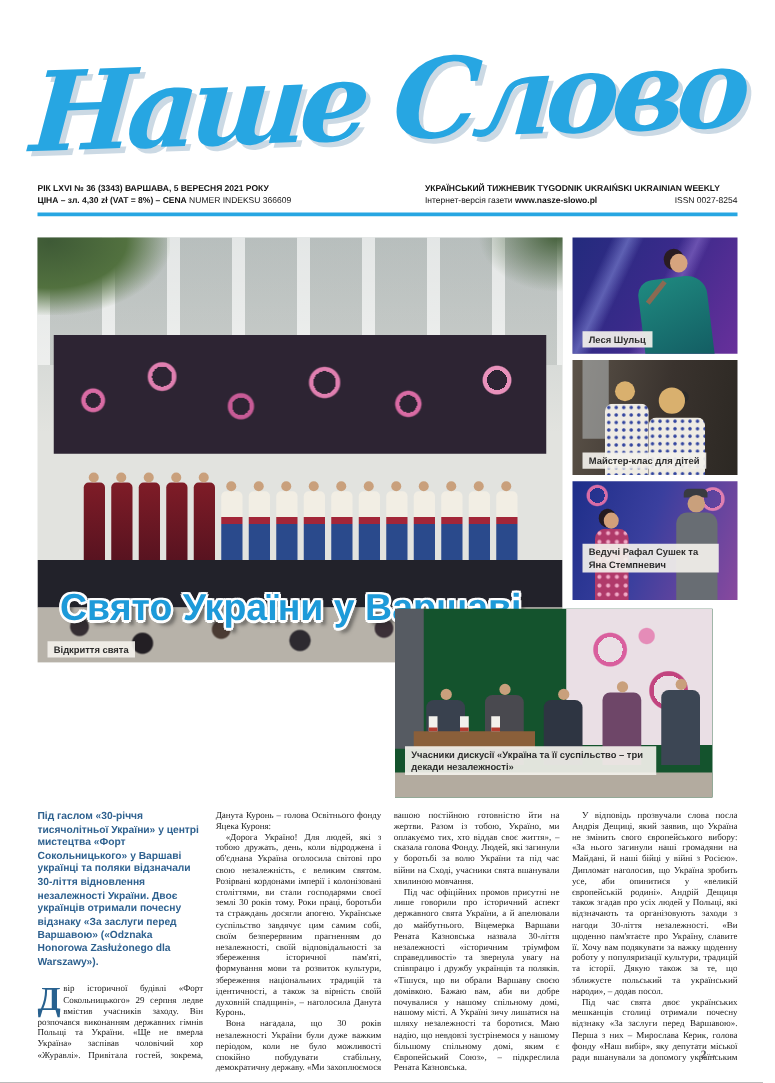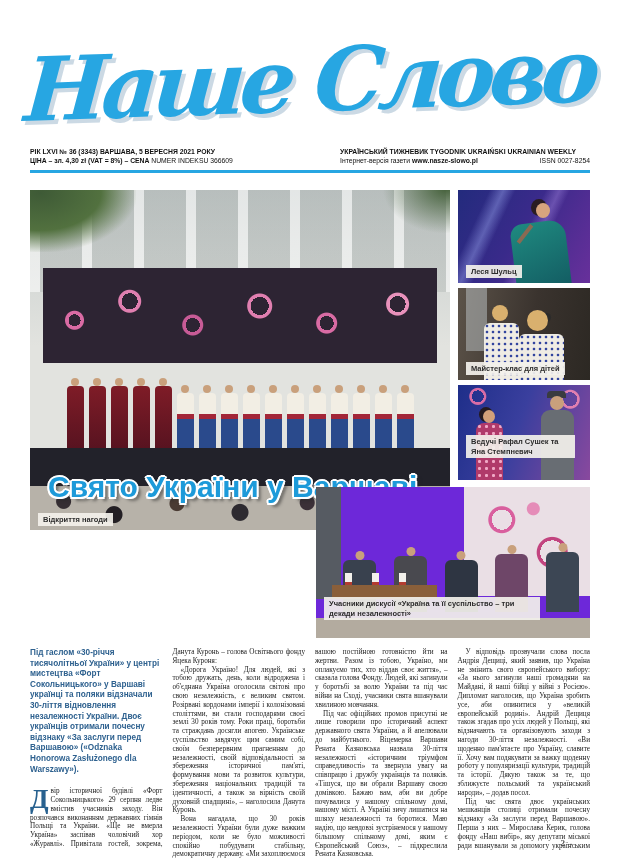--- a/index.html
+++ b/index.html
@@ -106,21 +106,21 @@
       radial-gradient(circle at 60% 40%,transparent 0 7px,#c2447f 7px 9px,transparent 10px),
       radial-gradient(circle at 88% 60%,transparent 0 5px,#d86ca6 5px 7px,transparent 8px);}
   .ml-conductor{position:absolute;left:7%;bottom:16%;width:24px;height:66px;border-radius:6px 6px 0 0;background:#191a1c;}
   .ml-conductor::before{content:"";position:absolute;top:-9px;left:50%;transform:translateX(-50%);
     width:9px;height:9px;border-radius:50%;background:#b89273;}
   .ml-stand{position:absolute;left:19%;bottom:16%;width:2px;height:52px;background:#222;}
   .cl-figrow{bottom:11%;left:24%;right:1%;}
   .fig.chor{width:18px;height:66px;background:linear-gradient(#f3efe5 0 30%,#7a1420 30% 56%,#2a4a8c 56% 90%,#8e1f2a 90% 100%);}
   .ml-stagefront{position:absolute;bottom:0;left:0;right:0;height:11%;background:#15151b;}
 
-  .mid-right{top:487px;left:316px;width:274px;height:151px;background:#6d28d9;}
+  .mid-right{top:487px;left:316px;width:254px;height:151px;background:#14532d;}
   .mr-mural{position:absolute;top:0;right:0;width:46%;height:72%;background-color:#eadfe5;
     background-image:
       radial-gradient(circle at 30% 30%,transparent 0 10px,#d95f9e 10px 13px,transparent 14px),
       radial-gradient(circle at 70% 60%,transparent 0 12px,#c2447f 12px 15px,transparent 16px),
       radial-gradient(circle at 55% 20%,#e58cb8 0 6px,transparent 7px);}
   .mr-dark-left{position:absolute;top:0;left:0;width:9%;height:74%;background:#565b62;}
   .mr-table{position:absolute;left:6%;bottom:26%;width:38%;height:9%;background:#8a5f3a;}
   .cup{position:absolute;bottom:100%;width:7px;height:9px;background:#f3f1ec;border-bottom:3px solid #b33c30;}
   .cup1{left:12%;} .cup2{left:38%;} .cup3{left:64%;}
   .pr-figrow{bottom:17%;left:10%;right:4%;justify-content:space-between;gap:4px;}
@@ -192,21 +192,21 @@
       <div class="fig cos"></div>
       <div class="fig cos"></div>
       <div class="fig cos"></div>
       <div class="fig cos"></div>
       <div class="fig cos"></div>
       <div class="fig cos"></div>
     </div>
     <div class="mp-stagefront"></div>
     <div class="mp-audience"></div>
     <div class="headline">Свято України у Варшаві</div>
-    <div class="chip" style="bottom:4px;">Відкриття нагоди</div>
+    <div class="chip" style="bottom:4px;">Відкриття свята</div>
   </div>
 
   <div class="photo side-photo sp2">
     <div class="sp2-window"></div>
     <div class="kid-head k1h"></div>
     <div class="kid-body k1b"></div>
     <div class="kid-head k2h"></div>
     <div class="kid-body k2b"></div>
     <div class="chip" style="bottom:5px;">Майстер-клас для дітей</div>
   </div>

